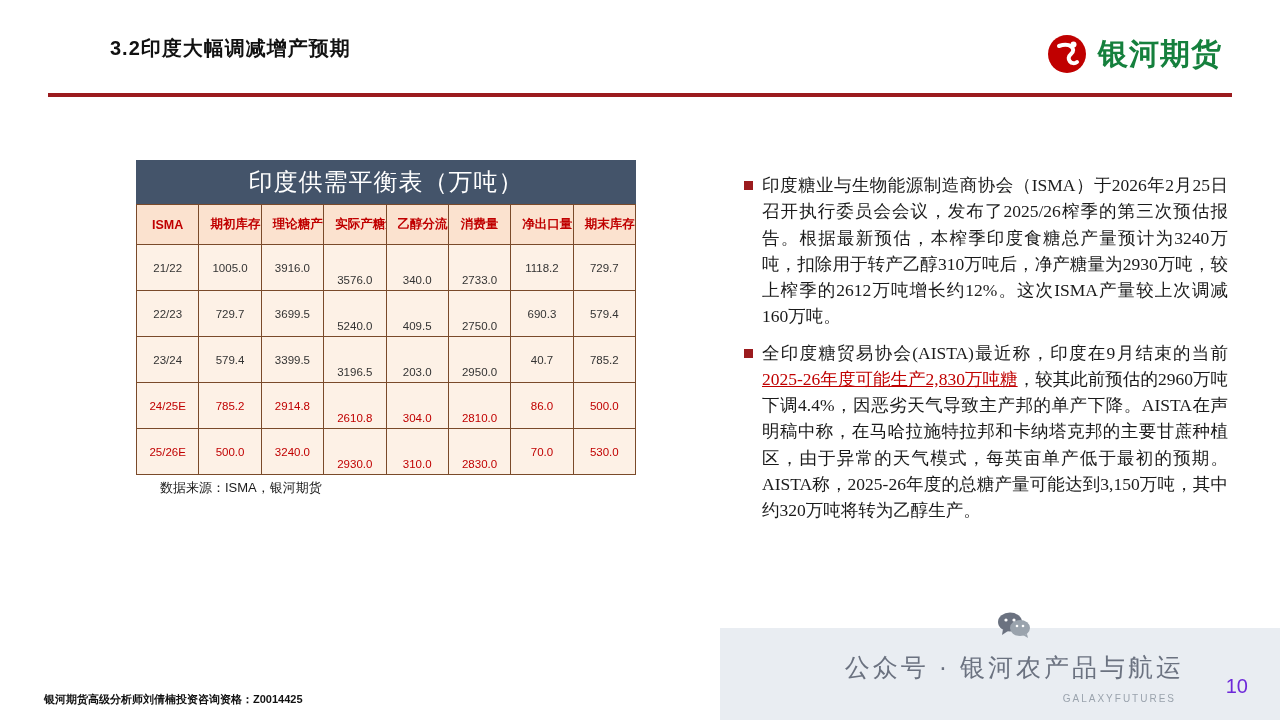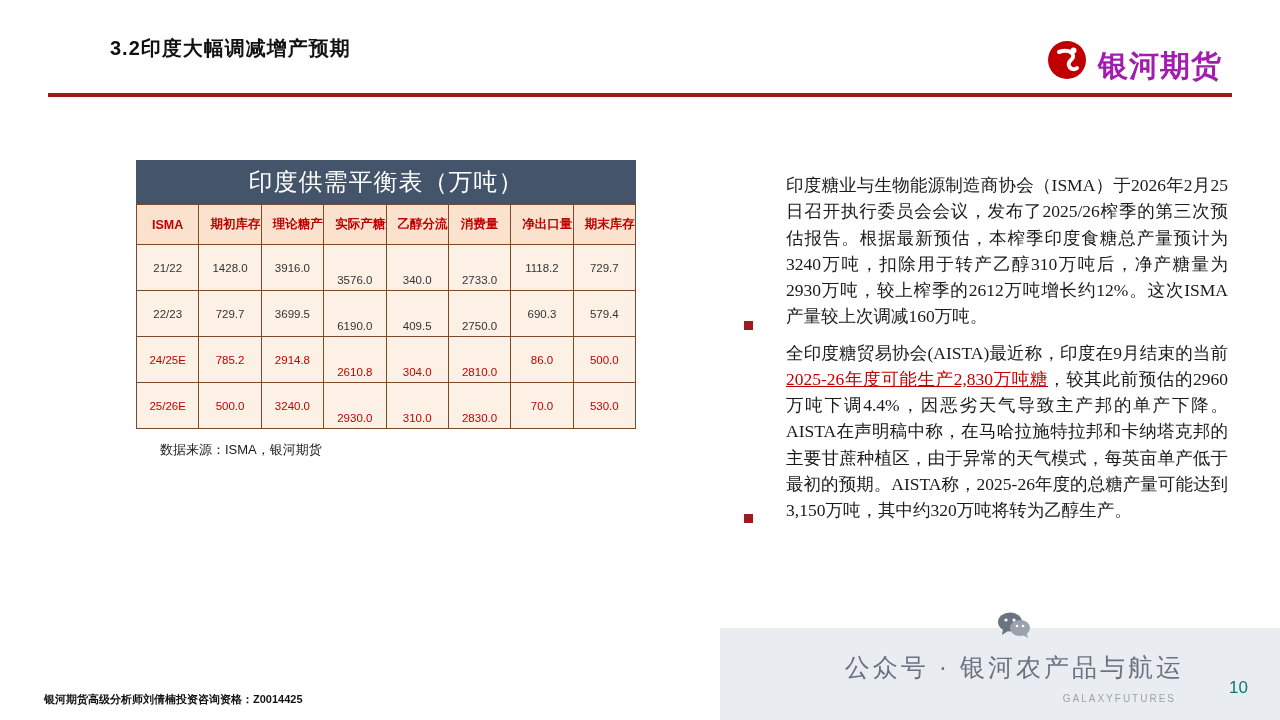--- a/index.html
+++ b/index.html
@@ -40,23 +40,22 @@
     align-items: center;
     gap: 10px;
   }
   .logo-mark {
     width: 42px; height: 42px;
     position: relative;
   }
   .logo-text {
     font-size: 30px;
     font-weight: bold;
-    color: #a21caf;
+    color: #15803d;
     letter-spacing: 1px;
-    margin-top: 13px;
   }
 
   
   .table-block {
     position: absolute;
     left: 136px; top: 160px;
     width: 500px;
   }
   .table-caption {
     width: 500px;
@@ -93,37 +92,36 @@
     font-size: 12.5px;
     height: 40px;
   }
   table.balance td.rowhead { color: #333333; }
   
   table.balance tr.est td { color: #c00000; }
   
   table.balance td.low { vertical-align: bottom; padding-bottom: 4px; }
 
   .table-source {
-    margin-top: 12px;
+    margin-top: 4px;
     margin-left: 24px;
     font-size: 13px;
     color: #1a1a1a;
   }
 
   
   .notes {
     position: absolute;
     left: 744px; top: 172px;
     width: 484px;
   }
   .note {
     display: flex;
-    align-items: flex-end;
+    align-items: flex-start;
     margin-bottom: 10px;
-    gap: 24px;
   }
   .bullet {
     width: 9px; height: 9px;
     background: #9b1b1e;
     margin-top: 9px;
     margin-right: 9px;
     flex: 0 0 auto;
   }
   .note-body {
     font-family: "Liberation Serif", serif;
@@ -185,22 +183,22 @@
     position: absolute;
     right: 104px; bottom: 16px;
     font-size: 10px;
     color: #9aa3ad;
     letter-spacing: 2px;
     z-index: 3;
   }
   .page-num {
     position: absolute;
     right: 32px; bottom: 22px;
-    font-size: 17px;
-    color: #0f766e;
+    font-size: 20px;
+    color: #6d28d9;
     z-index: 3;
   }
 </style>
 </head>
 <body>
 
 <div id="slide">
 
   <div class="title">3.2印度大幅调减增产预期</div>
   <div class="header-rule"></div>
@@ -227,37 +225,47 @@
             <th>实际产糖量</th>
             <th>乙醇分流</th>
             <th>消费量</th>
             <th>净出口量</th>
             <th>期末库存</th>
           </tr>
       </thead>
       <tbody>
           <tr>
             <td class="rowhead">21/22</td>
-            <td>1428.0</td>
+            <td>1005.0</td>
             <td>3916.0</td>
             <td class="low">3576.0</td>
             <td class="low">340.0</td>
             <td class="low">2733.0</td>
             <td>1118.2</td>
             <td>729.7</td>
           </tr>
           <tr>
             <td class="rowhead">22/23</td>
             <td>729.7</td>
             <td>3699.5</td>
-            <td class="low">6190.0</td>
+            <td class="low">5240.0</td>
             <td class="low">409.5</td>
             <td class="low">2750.0</td>
             <td>690.3</td>
             <td>579.4</td>
+          </tr>
+          <tr>
+            <td class="rowhead">23/24</td>
+            <td>579.4</td>
+            <td>3399.5</td>
+            <td class="low">3196.5</td>
+            <td class="low">203.0</td>
+            <td class="low">2950.0</td>
+            <td>40.7</td>
+            <td>785.2</td>
           </tr>
           <tr class="est">
             <td class="rowhead">24/25E</td>
             <td>785.2</td>
             <td>2914.8</td>
             <td class="low">2610.8</td>
             <td class="low">304.0</td>
             <td class="low">2810.0</td>
             <td>86.0</td>
             <td>500.0</td>

